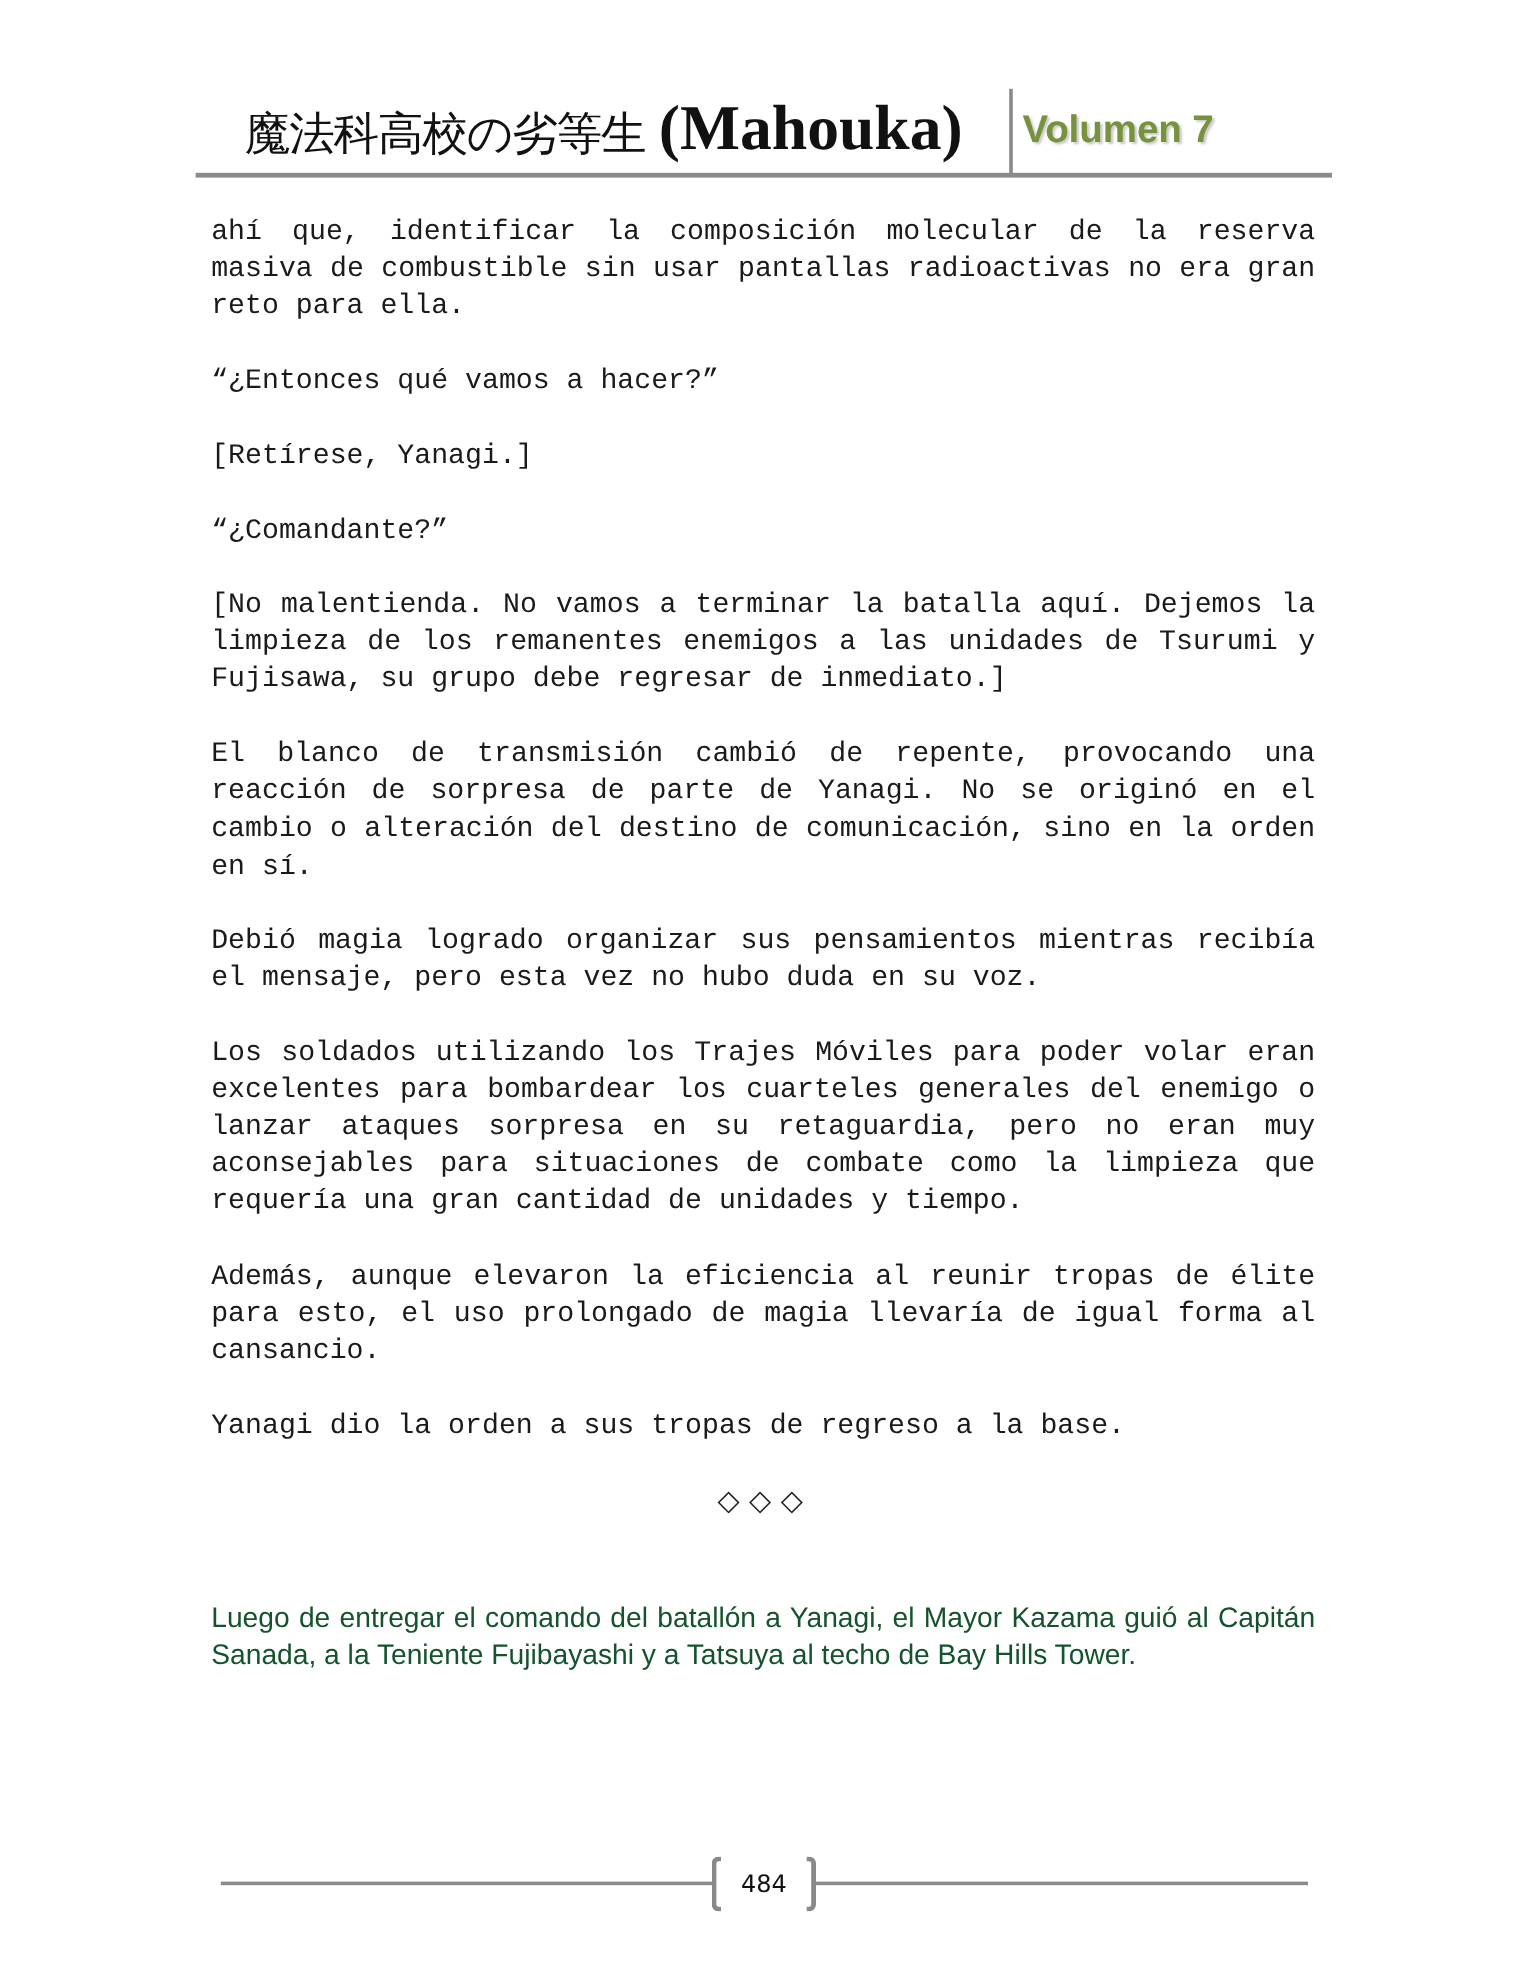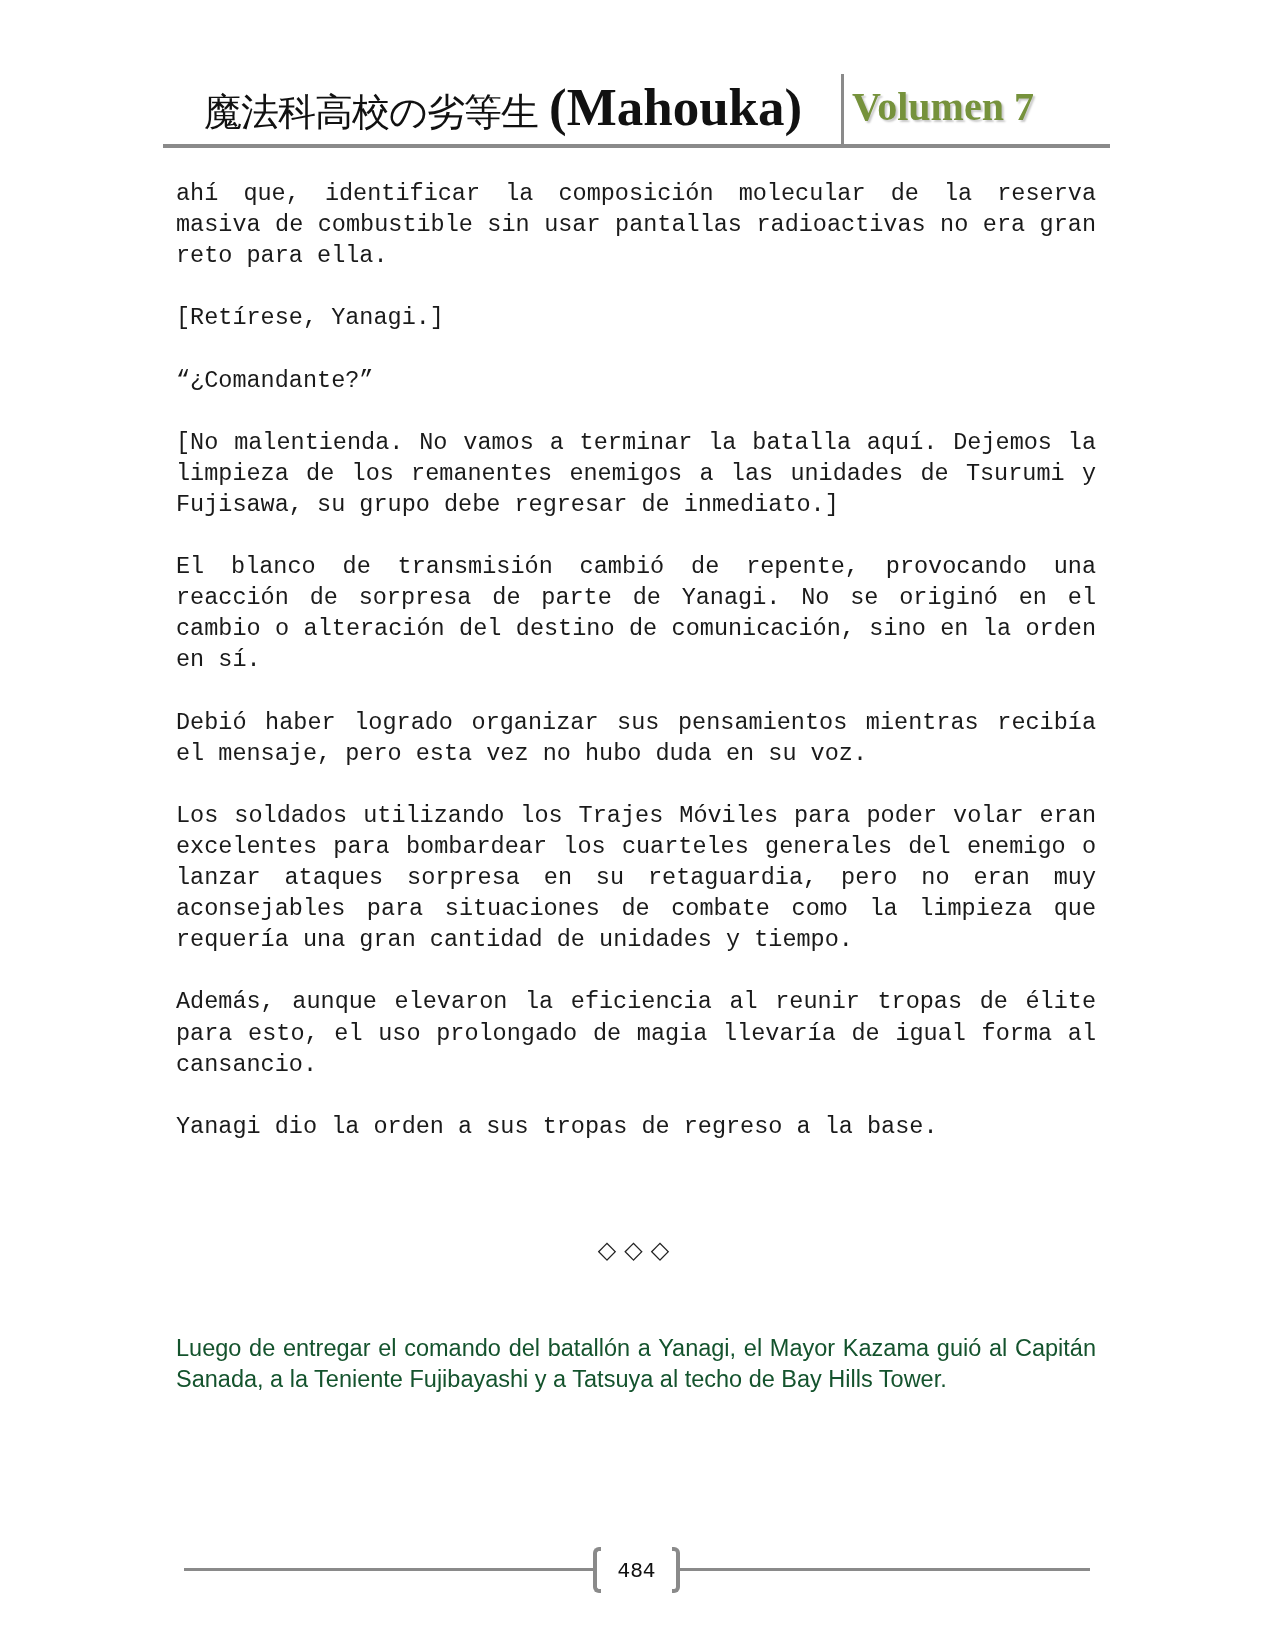--- a/index.html
+++ b/index.html
@@ -9,21 +9,21 @@
       font-family: "DejaVu Serif", "Liberation Serif", serif;
       font-size: 38px; line-height: 54px; color: #111111; white-space: nowrap;
       letter-spacing: -1px;
     }
     .header-title .latin { font-family: "Liberation Serif", serif; font-weight: bold; font-size: 53px; letter-spacing: 0; }
     .header-divider-v {
       position: absolute; left: 841px; top: 74px; width: 3px; height: 73px; background: #8a8a8a;
     }
     .header-volume {
       position: absolute; left: 852px; top: 82px; height: 50px;
-      font-family: Liberation Serif, serif; font-weight: bold; font-size: 40px; line-height: 50px;
+      font-family: Liberation Sans, sans-serif; font-weight: bold; font-size: 32px; line-height: 50px;
       color: #76923c; text-shadow: 2px 2px 2px #c9c9c9; white-space: nowrap;
     }
     .header-rule {
       position: absolute; left: 163px; top: 144px; width: 947px; height: 4px; background: #8a8a8a;
     }
     .content {
       position: absolute; left: 176px; top: 178px; width: 920px;
       font-family: "Liberation Sans", sans-serif; font-size: 23.5px; line-height: 31.1px;
       color: #1a1a1a; text-align: justify;
     }
@@ -56,25 +56,26 @@
 <div class="header-title">
   <span>魔法科高校の劣等生</span>
   <span class="latin">(Mahouka)</span>
 </div>
 <div class="header-divider-v"></div>
 <div class="header-volume" style="color: rgb(118, 146, 60);">Volumen 7</div>
 <div class="header-rule"></div>
 
 <div class="content">
   <p>ahí que, identificar la composición molecular de la reserva masiva de combustible sin usar pantallas radioactivas no era gran reto para ella.</p>
+  <p>“¿Entonces qué vamos a hacer?”</p>
   <p>[Retírese, Yanagi.]</p>
   <p>“¿Comandante?”</p>
   <p>[No malentienda. No vamos a terminar la batalla aquí. Dejemos la limpieza de los remanentes enemigos a las unidades de Tsurumi y Fujisawa, su grupo debe regresar de inmediato.]</p>
   <p>El blanco de transmisión cambió de repente, provocando una reacción de sorpresa de parte de Yanagi. No se originó en el cambio o alteración del destino de comunicación, sino en la orden en sí.</p>
-  <p>Debió haber logrado organizar sus pensamientos mientras recibía el mensaje, pero esta vez no hubo duda en su voz.</p>
+  <p>Debió magia logrado organizar sus pensamientos mientras recibía el mensaje, pero esta vez no hubo duda en su voz.</p>
   <p>Los soldados utilizando los Trajes Móviles para poder volar eran excelentes para bombardear los cuarteles generales del enemigo o lanzar ataques sorpresa en su retaguardia, pero no eran muy aconsejables para situaciones de combate como la limpieza que requería una gran cantidad de unidades y tiempo.</p>
   <p>Además, aunque elevaron la eficiencia al reunir tropas de élite para esto, el uso prolongado de magia llevaría de igual forma al cansancio.</p>
   <p>Yanagi dio la orden a sus tropas de regreso a la base.</p>
 </div>
 
 <div class="scene-break">◇◇◇</div>
 
 <div class="content-after">
   <p>Luego de entregar el comando del batallón a Yanagi, el Mayor Kazama guió al Capitán Sanada, a la Teniente Fujibayashi y a Tatsuya al techo de Bay Hills Tower.</p>
 </div>

